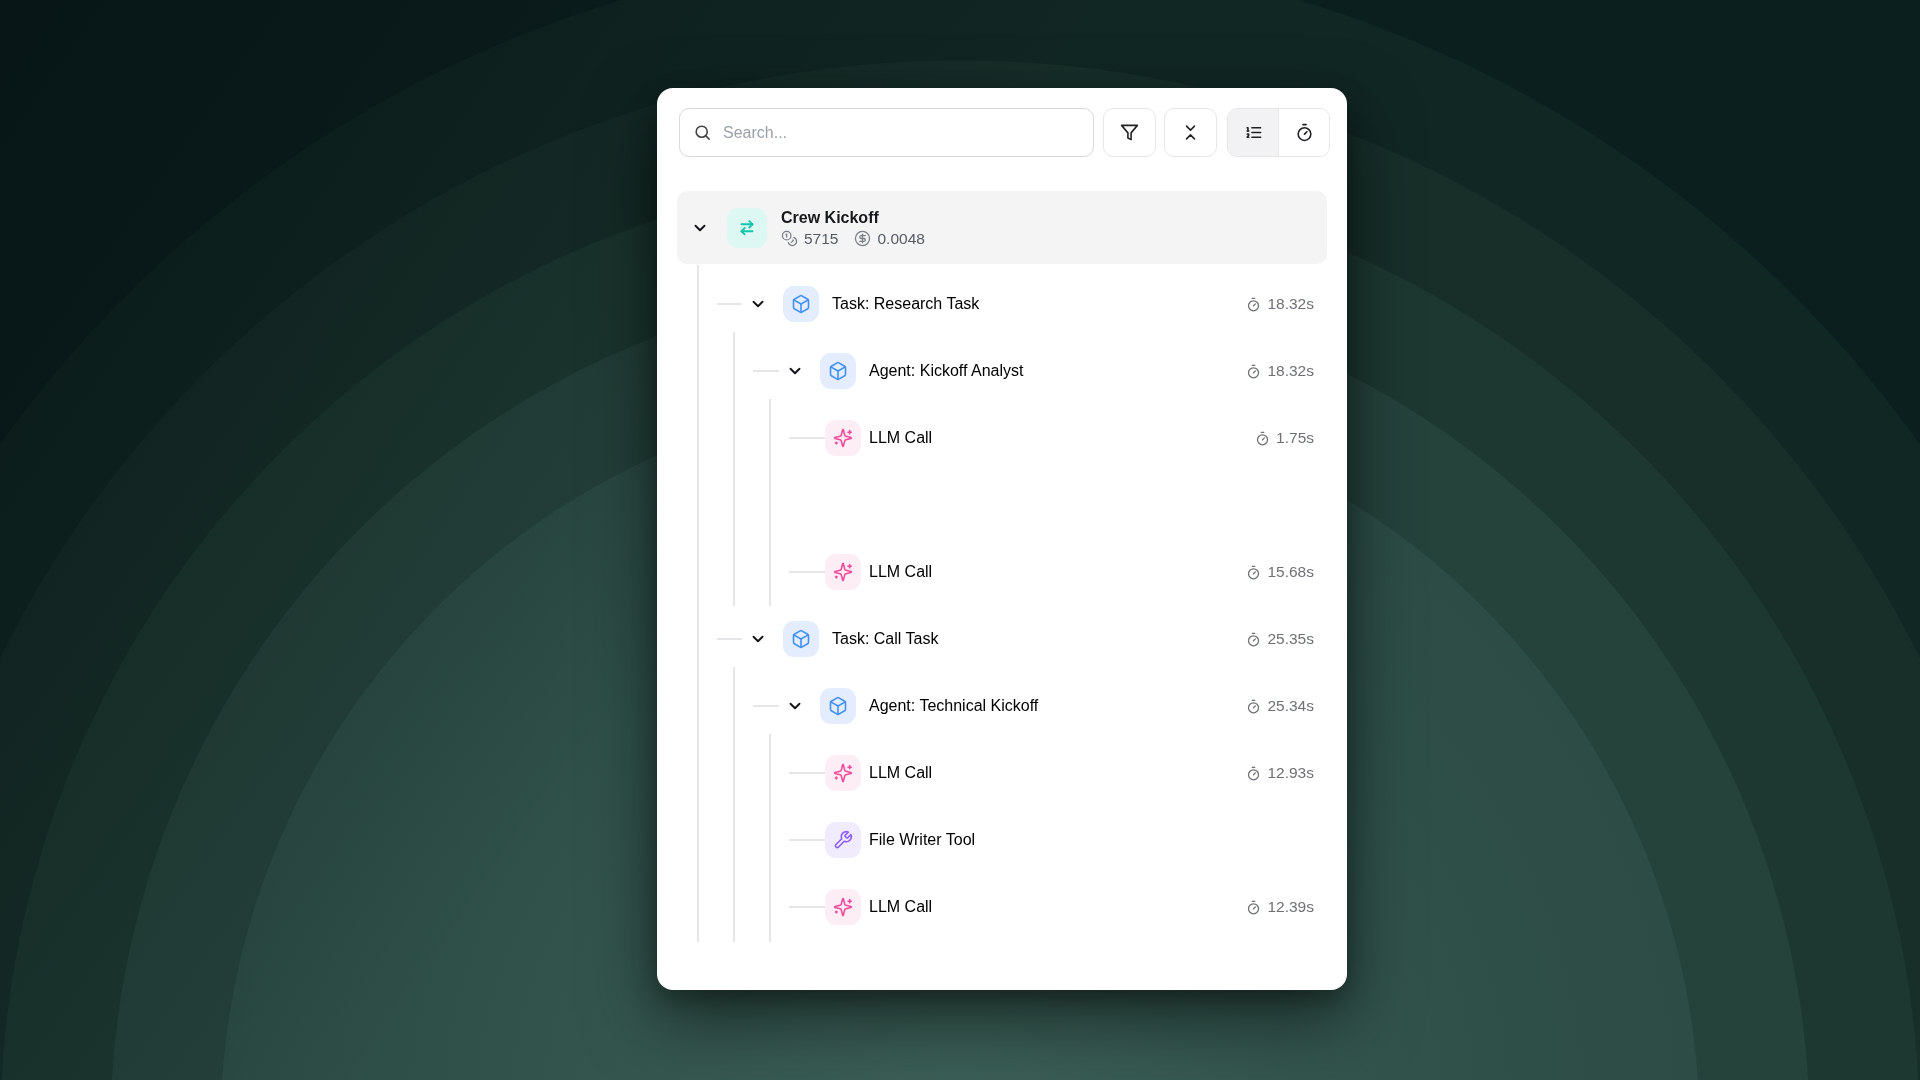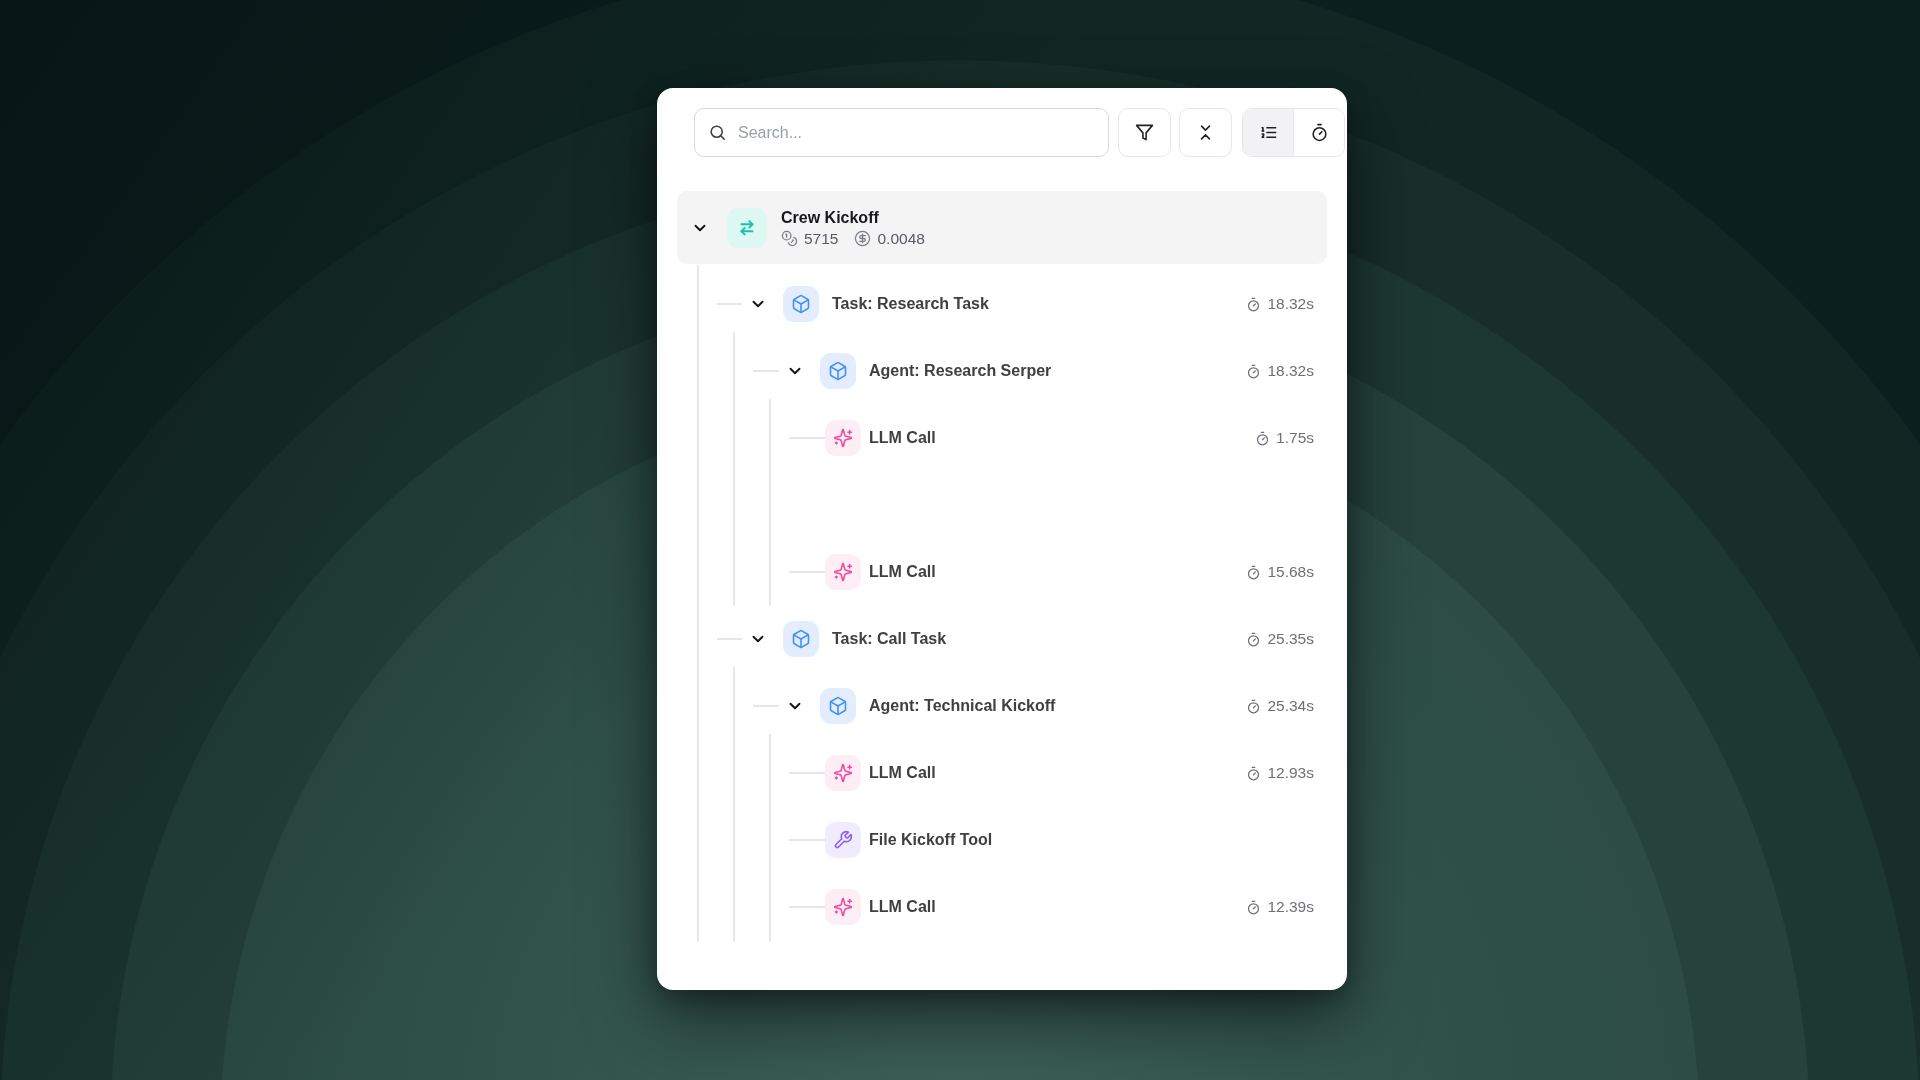--- a/index.html
+++ b/index.html
@@ -25,21 +25,21 @@
   }
 
   
   .card {
     position:absolute; left:657px; top:88px; width:690px; height:902px;
     background:#ffffff; border-radius:16px;
     box-shadow:0 30px 70px rgba(0,0,0,.5), 0 8px 24px rgba(0,0,0,.3);
   }
 
   
-  .toolbar { position:absolute; left:15px; top:20px; width:100%; height:50px; }
+  .toolbar { position:absolute; left:0; top:20px; width:100%; height:50px; }
   .search-box {
     position:absolute; left:22px; top:0; width:415px; height:49px;
     border:1px solid #d8d8dd; border-radius:10px; background:#fff;
     display:flex; align-items:center; padding:0 13px; gap:11px;
   }
   .search-box svg { width:19px; height:19px; color:#3f4046; flex:none; }
   .search-box input {
     border:none; outline:none; flex:1; font:16px "Liberation Sans","DejaVu Sans",sans-serif;
     color:#1b1c20; background:transparent;
   }
@@ -92,21 +92,21 @@
   }
   .row .stub { position:absolute; top:32.75px; height:1.5px; background:#e6e6ea; }
   .row .chev { position:absolute; top:50%; transform:translateY(-50%); }
   .row .tile { position:absolute; top:15.5px; width:36px; height:36px; }
   .row .tile svg { width:20px; height:20px; }
   .tile-box { background:#e3edfd; color:#4090f7; }
   .tile-sparkles { background:#fdedf5; color:#ef4a9b; }
   .tile-wrench { background:#f0ecfe; color:#8b5cf6; }
   .row .lbl {
     position:absolute; top:50%; transform:translateY(-50%);
-    font-size:16px; font-weight:700; color:#404040; white-space:nowrap;
+    font-size:16px; font-weight:400; color:#000000; white-space:nowrap;
   }
   .dur {
     position:absolute; right:13px; top:50%; transform:translateY(-50%);
     display:flex; align-items:center; gap:6px; color:#6e7077; font-size:15.5px;
   }
   .dur svg { width:15px; height:15px; color:#6e7077; }
 </style>
 </head>
 <body>
 
@@ -245,21 +245,21 @@
           <path d="m6 9 6 6 6-6"></path>
         </svg>
       </span>
       <span class="tile tile-box" style="left: 143px;">
         <svg viewBox="0 0 24 24" fill="none" stroke="currentColor" stroke-width="1.9" stroke-linecap="round" stroke-linejoin="round">
           <path d="M21 8a2 2 0 0 0-1-1.73l-7-4a2 2 0 0 0-2 0l-7 4A2 2 0 0 0 3 8v8a2 2 0 0 0 1 1.73l7 4a2 2 0 0 0 2 0l7-4A2 2 0 0 0 21 16Z"></path>
           <path d="m3.3 7 8.7 5 8.7-5"></path>
           <path d="M12 22V12"></path>
         </svg>
       </span>
-      <span class="lbl" style="left: 192px;">Agent: Research Serper</span>
+      <span class="lbl" style="left: 192px;">Agent: Kickoff Analyst</span>
       <span class="dur">
         <span style="display: flex;">
           <svg viewBox="0 0 24 24" fill="none" stroke="currentColor" stroke-width="2" stroke-linecap="round" stroke-linejoin="round">
             <line x1="10" x2="14" y1="2" y2="2"></line>
             <line x1="12" x2="15" y1="14" y2="11"></line>
             <circle cx="12" cy="14" r="8"></circle>
           </svg>
         </span>
         <span>18.32s</span>
       </span>
@@ -385,21 +385,21 @@
         <span>12.93s</span>
       </span>
     </div>
     <div class="row" style="top: 718.5px;">
       <div class="stub" style="left: 112px; width: 36px;"></div>
       <span class="tile tile-wrench" style="left: 148px;">
         <svg viewBox="0 0 24 24" fill="none" stroke="currentColor" stroke-width="1.9" stroke-linecap="round" stroke-linejoin="round">
           <path d="M14.7 6.3a1 1 0 0 0 0 1.4l1.6 1.6a1 1 0 0 0 1.4 0l3.77-3.77a6 6 0 0 1-7.94 7.94l-6.91 6.91a2.12 2.12 0 0 1-3-3l6.91-6.91a6 6 0 0 1 7.94-7.94l-3.76 3.76z"></path>
         </svg>
       </span>
-      <span class="lbl" style="left: 192px;">File Kickoff Tool</span>
+      <span class="lbl" style="left: 192px;">File Writer Tool</span>
     </div>
     <div class="row" style="top: 785.5px;">
       <div class="stub" style="left: 112px; width: 36px;"></div>
       <span class="tile tile-sparkles" style="left: 148px;">
         <svg viewBox="0 0 24 24" fill="none" stroke="currentColor" stroke-width="1.9" stroke-linecap="round" stroke-linejoin="round">
           <path d="M9.937 15.5A2 2 0 0 0 8.5 14.063l-6.135-1.582a.5.5 0 0 1 0-.962L8.5 9.936A2 2 0 0 0 9.937 8.5l1.582-6.135a.5.5 0 0 1 .963 0L14.063 8.5A2 2 0 0 0 15.5 9.937l6.135 1.581a.5.5 0 0 1 0 .964L15.5 14.063a2 2 0 0 0-1.437 1.437l-1.582 6.135a.5.5 0 0 1-.963 0z"></path>
           <path d="M20 3v4"></path>
           <path d="M22 5h-4"></path>
           <path d="M4 17v2"></path>
           <path d="M5 18H3"></path>

